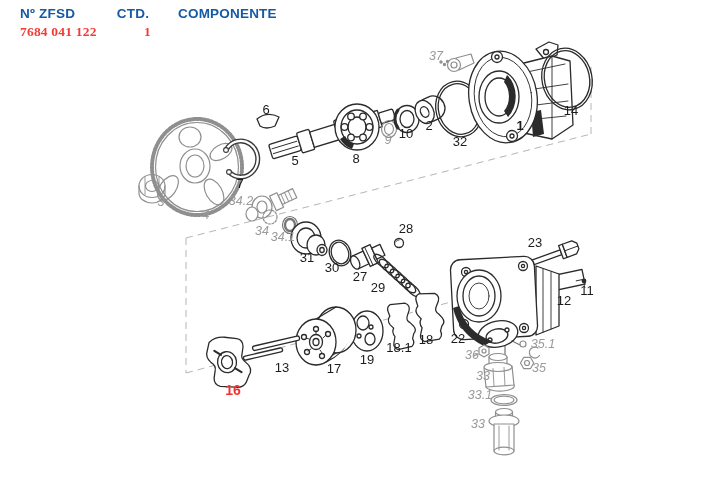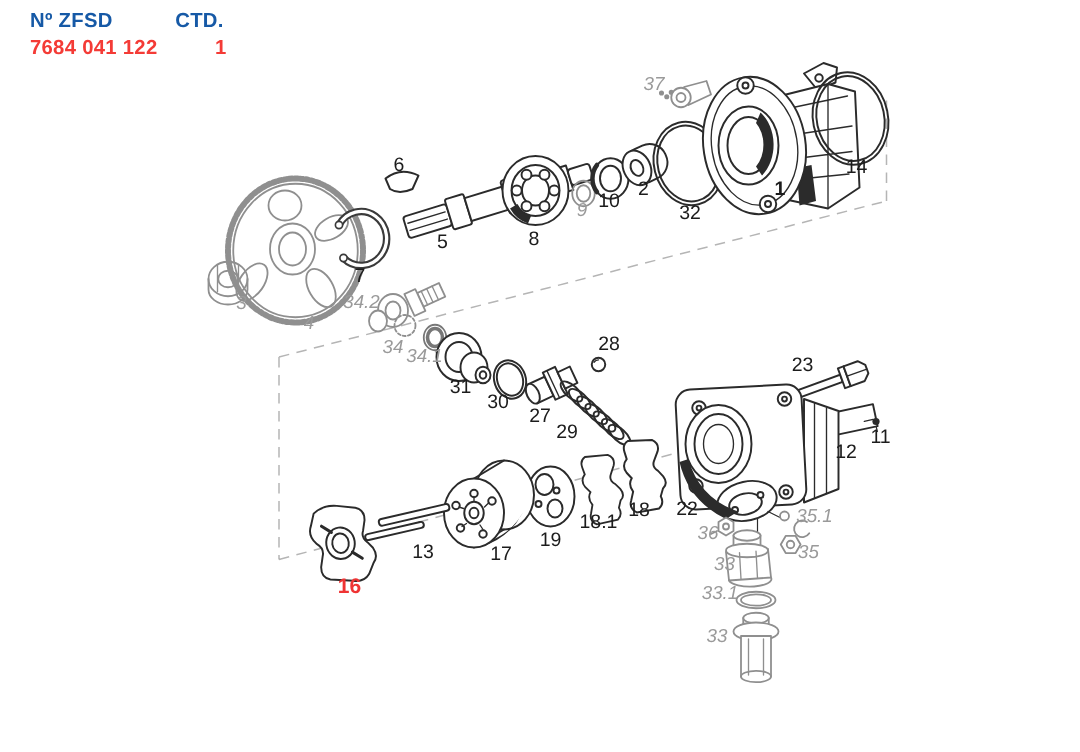--- a/index.html
+++ b/index.html
@@ -1,20 +1,20 @@
 <!DOCTYPE html>
 <html><head>
 <meta charset="utf-8">
 <style>
   html,body{margin:0;padding:0;background:#fff;}
   .stage{position:relative;width:720px;height:501px;background:#ffffff;
          font-family:"Liberation Sans",sans-serif;overflow:hidden;}
   .hdr span,.vals span{position:absolute;white-space:nowrap;font-size:13.5px;font-weight:bold;letter-spacing:.2px;}
   .hdr span{color:#1659a6;}
-  .vals span{color:#f43b36;}
+  .vals span{color:#f43b36;font-family:Liberation Serif, serif;}
   .pos-zfsd{left:20px;width:90px;}
   .pos-ctd{left:115px;width:36px;text-align:center;}
   .pos-ctd.val{text-align:right;}
   .pos-comp{left:178px;width:200px;}
   .hdr{position:absolute;top:6px;left:0;width:100%;height:16px;padding-left:28px;}
   .vals{position:absolute;top:24px;left:0;width:100%;height:16px;}
   svg{position:absolute;left:0;top:0;}
   .pl{text-anchor:middle;}
   .lb{font:13px "Liberation Sans",sans-serif;fill:#1c1c1c;}
   .lbb{font-weight:bold;}
@@ -26,20 +26,21 @@
   .nofill{fill:none;}
 </style>
 </head>
 <body>
 
 <div class="stage">
 
   <div class="hdr">
     <span class="pos-zfsd">Nº ZFSD</span>
     <span class="pos-ctd">CTD.</span>
+    <span class="pos-comp">COMPONENTE</span>
   </div>
   <div class="vals">
     <span class="pos-zfsd">7684 041 122</span>
     <span class="pos-ctd val">1</span>
   </div>
 
   <svg width="720" height="501" viewBox="0 0 720 501">
     <defs>
       <path id="gshape" d="M-8,-24 L8,-23 Q13,-20 11,-15 L8,-9 Q6,-5 10,-2 L13,2 Q16,7 12,10 L10,15 Q12,20 8,23 L-7,24 Q-12,21 -10,16 L-8,10 Q-11,5 -8,1 L-11,-3 Q-14,-8 -10,-12 L-11,-17 Q-12,-22 -8,-24 Z"></path>
     </defs>

